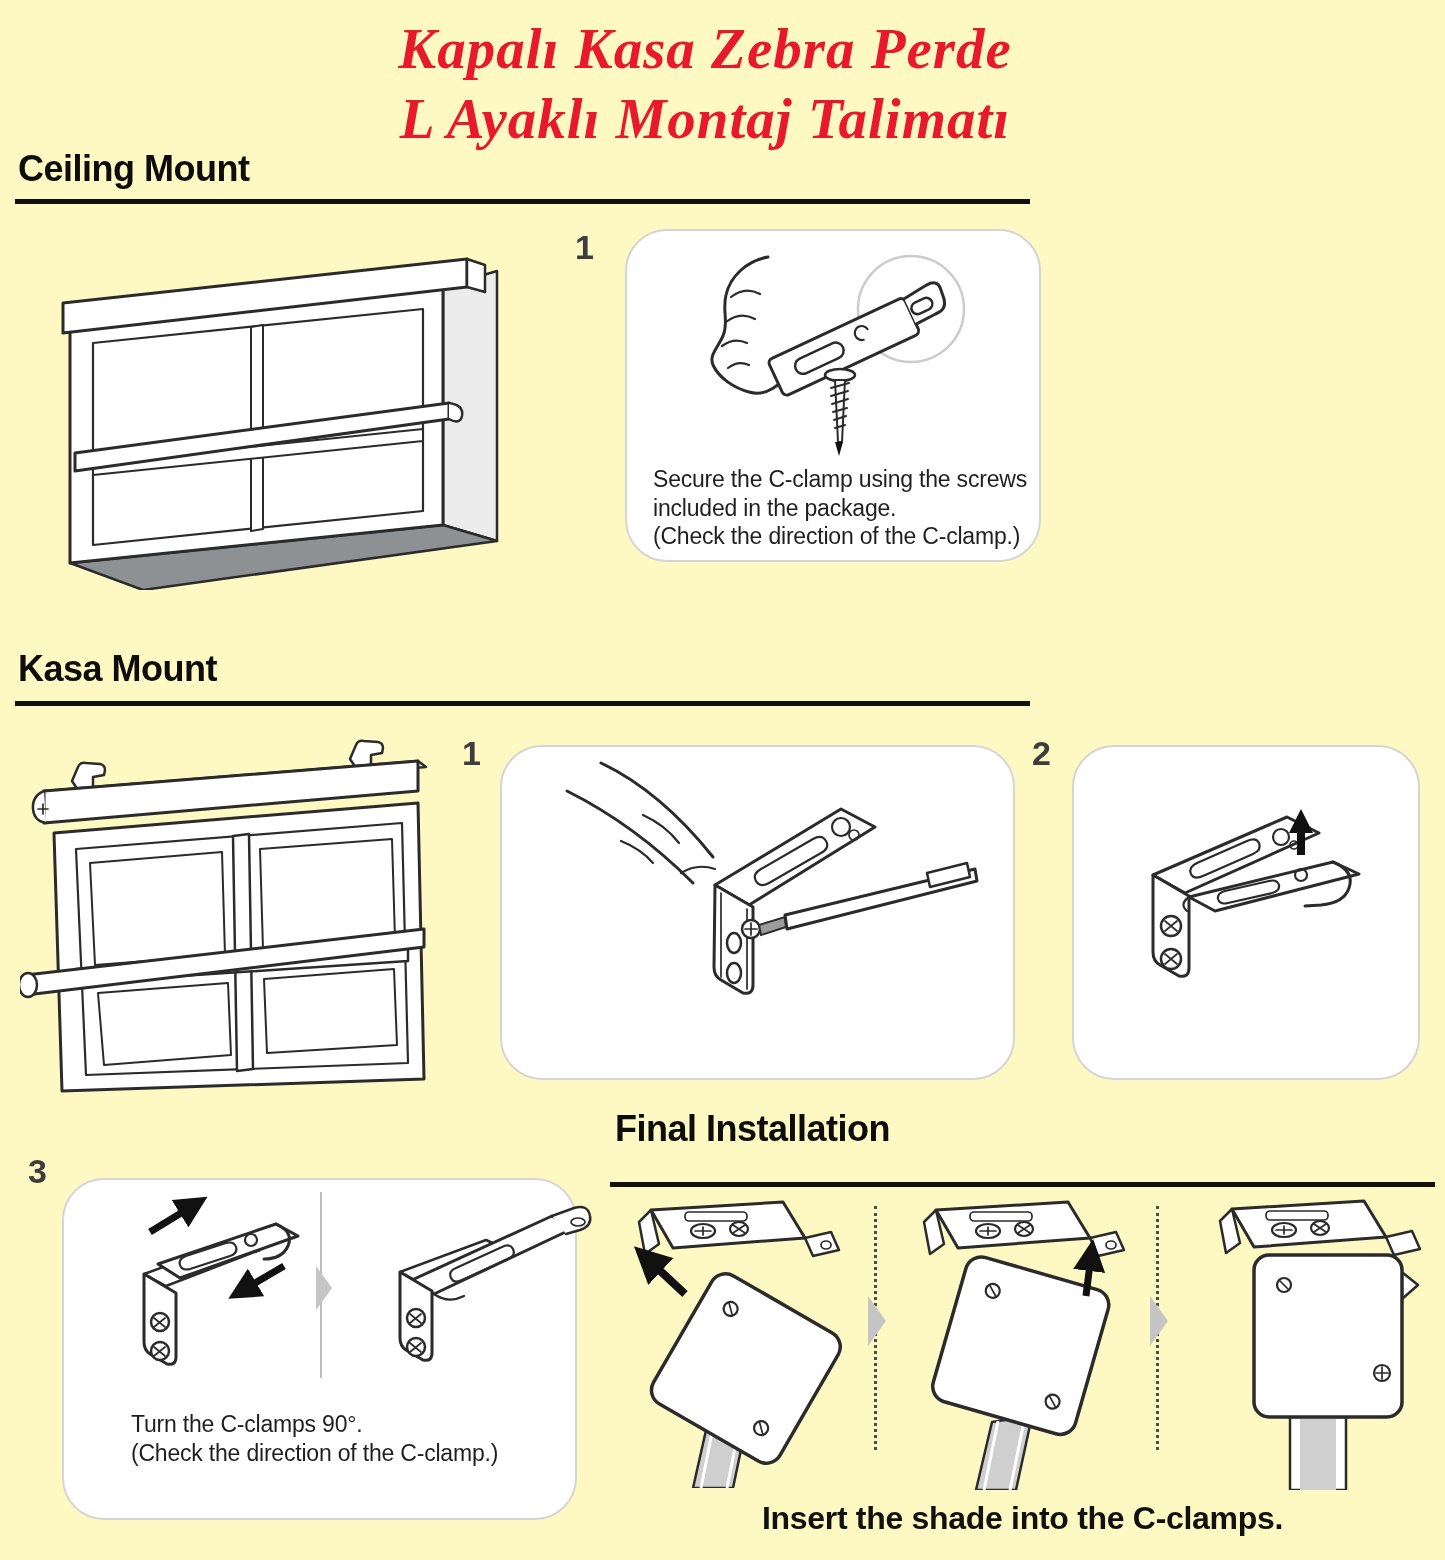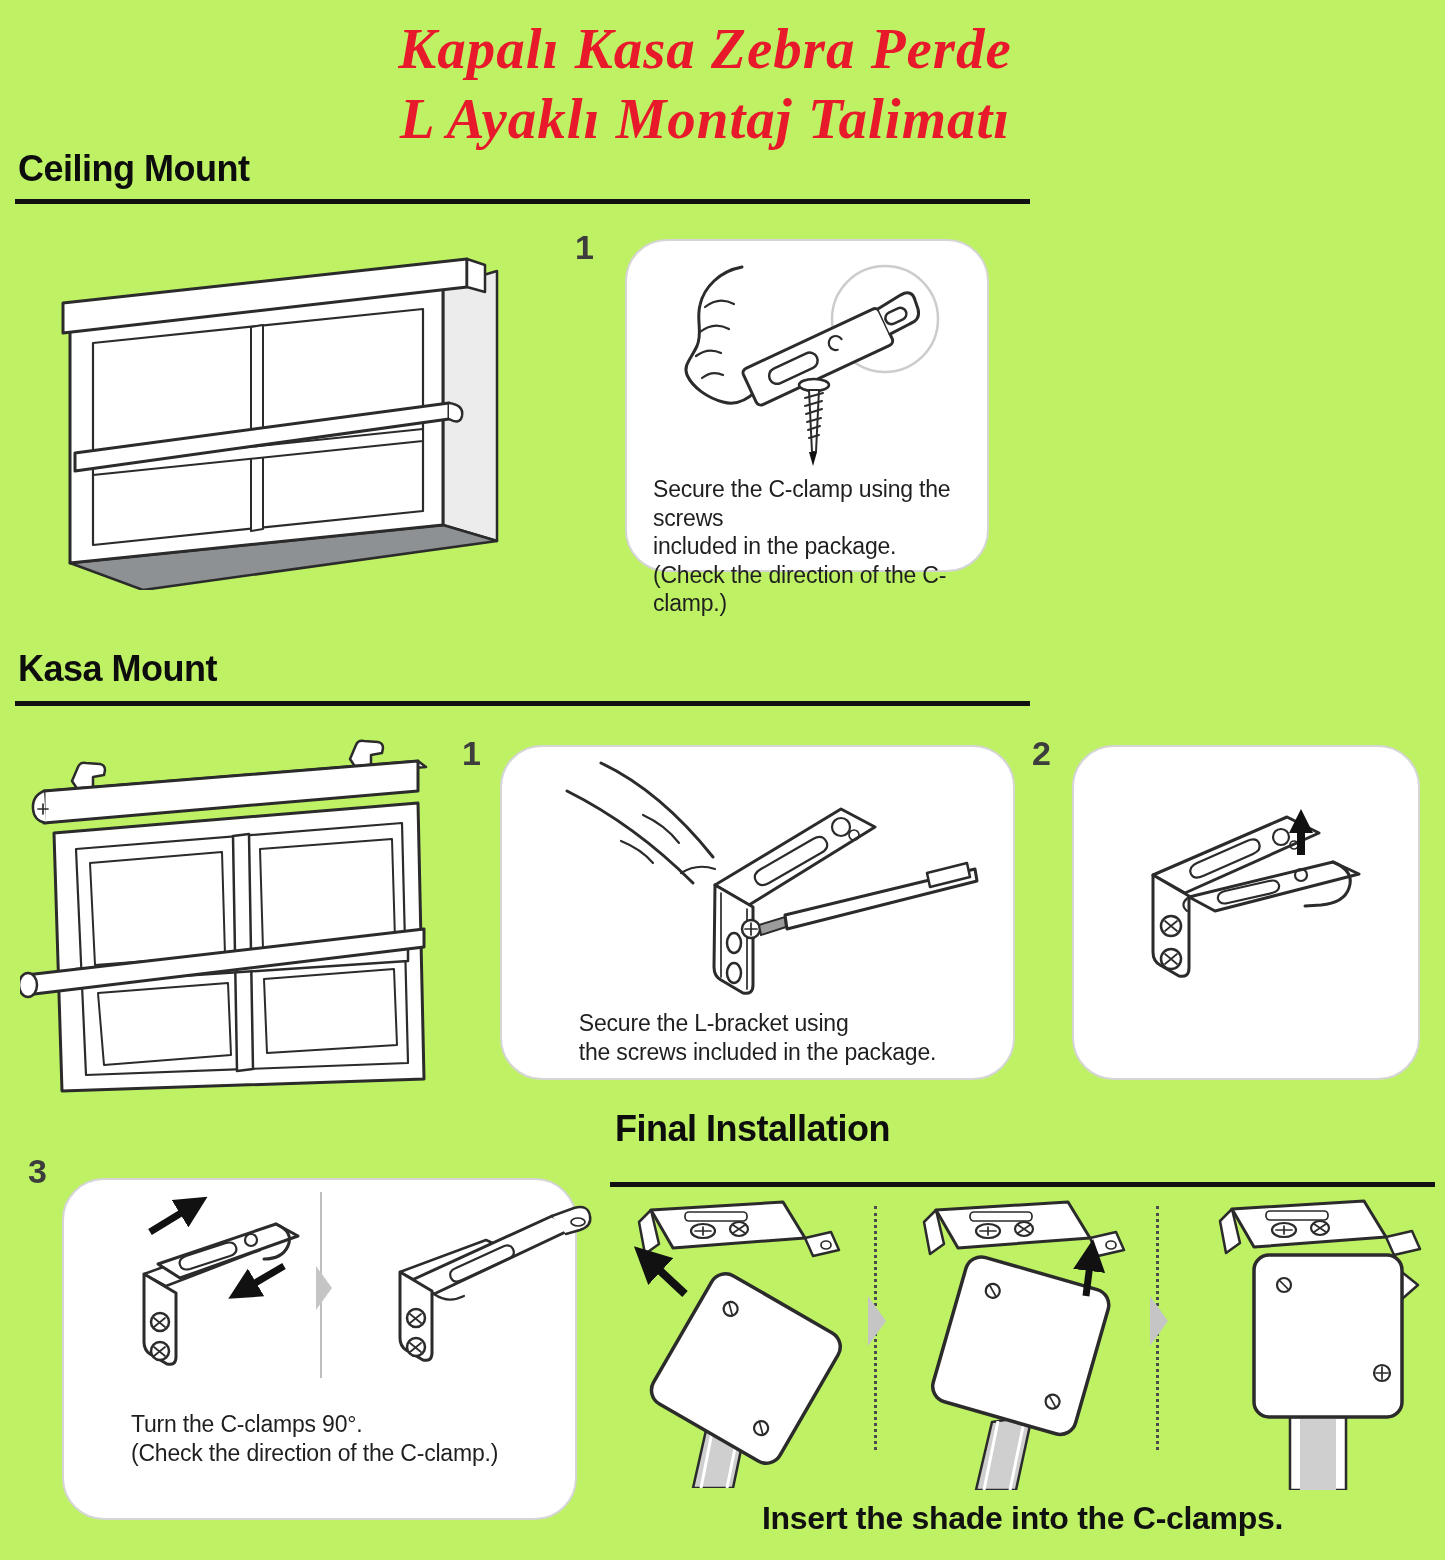--- a/index.html
+++ b/index.html
@@ -1,17 +1,17 @@
 <!DOCTYPE html>
 <html><head>
 <meta charset="utf-8">
 <style>
   html,body{margin:0;padding:0;background:#ffffff;}
   #page{
-    position:relative;width:1445px;height:1560px;background:#bef264;
+    position:relative;width:1445px;height:1560px;background:#fef9c3;
     font-family:"Liberation Sans", sans-serif;color:#1c1c1c;overflow:hidden;
   }
   .abs{position:absolute;}
   
   .title-wrap{left:0;top:14px;width:1410px;text-align:center;}
   .title-line{
     font-family:"Liberation Serif", serif;font-style:italic;font-weight:600;
     font-size:57px;line-height:70px;color:#e8192b;letter-spacing:1px;
   }
   
@@ -67,21 +67,21 @@
     <polygon class="d" points="48,98 378,64 378,266 48,300"></polygon>
     <polygon class="fw2" style="stroke-width:2" points="206,82 218,80 218,284 206,286"></polygon>
     <polygon class="fw2" style="stroke-width:2" points="48,218 378,184 378,196 48,230"></polygon>
     <polygon class="fw" points="18,58 422,14 422,42 18,88"></polygon>
     <polygon class="fw2" points="422,14 440,20 440,47 422,42"></polygon>
     <polygon class="fw" points="30,208 404,158 404,174 30,226"></polygon>
     <path class="fw2" d="M404,158 q15,2 13,13 q-2,9 -13,3"></path>
   </svg>
 
   <div class="abs step-num" style="left:575px;top:228px;">1</div>
-  <div class="abs ibox" style="left:625px;top:239px;width:364px;height:333px;">
+  <div class="abs ibox" style="left:625px;top:229px;width:416px;height:333px;">
     <div class="fig" style="margin-top:14px;">
       <svg width="330" height="218" viewBox="0 0 330 218">
         <circle cx="243" cy="64" r="53" fill="none" stroke="#cccccc" stroke-width="2.5"></circle>
         <path class="fw" d="M100,12 C78,16 62,32 58,50 C54,66 61,77 55,91 C49,104 41,110 45,120 C51,133 66,143 81,147 C95,151 106,144 114,136"></path>
         <path class="d" d="M63,52 q14,-11 29,-3"></path>
         <path class="d" d="M58,77 q14,-11 29,-3"></path>
         <path class="d" d="M54,101 q12,-9 25,-3"></path>
         <path class="d" d="M60,123 q10,-8 21,-3"></path>
         <g transform="rotate(-25 175 100)">
           <rect class="fw" x="100" y="82" width="150" height="40" rx="5"></rect>
@@ -144,26 +144,20 @@
         <path class="fw" d="M192,128 l38,22 0,78 q0,10 -10,8 l-22,-13 q-7,-4 -7,-13 z"></path>
         <path class="t" d="M198,136 l0,84 M224,152 l0,80"></path>
         <ellipse class="fw2" cx="211" cy="186" rx="7" ry="10"></ellipse>
         <ellipse class="fw2" cx="211" cy="216" rx="7" ry="10"></ellipse>
         <circle class="fw2" cx="228" cy="172" r="9"></circle>
         <path class="t" d="M222,172 l12,0 M228,166 l0,12"></path>
         <polygon points="236,168 262,160 263,170 238,178" fill="#9c9c9c" stroke="#2b2b2b" stroke-width="2"></polygon>
         <polygon class="fw" points="262,158 452,112 454,124 264,172"></polygon>
         <polygon class="fw2" points="404,116 444,106 447,120 407,130"></polygon>
       </svg>
-    </div>
-    <div class="cap cap-center" style="margin-top:2px;">
-      <div class="cap-block">
-        <div>Secure the L-bracket using</div>
-        <div>the screws included in the package.</div>
-      </div>
     </div>
   </div>
 
   <div class="abs step-num" style="left:1032px;top:734px;">2</div>
   <div class="abs ibox" style="left:1072px;top:745px;width:348px;height:335px;">
     <div class="fig" style="margin-top:16px;">
       <svg width="310" height="245" viewBox="0 0 310 245">
         <polygon class="fw" points="62,112 196,54 228,70 94,130"></polygon>
         <path class="d" d="M106,100 l50,-22 q9,-4 12,2 q3,7 -6,11 l-50,22 q-9,4 -12,-2 q-3,-7 6,-11 z"></path>
         <circle class="d" cx="190" cy="74" r="8"></circle>

